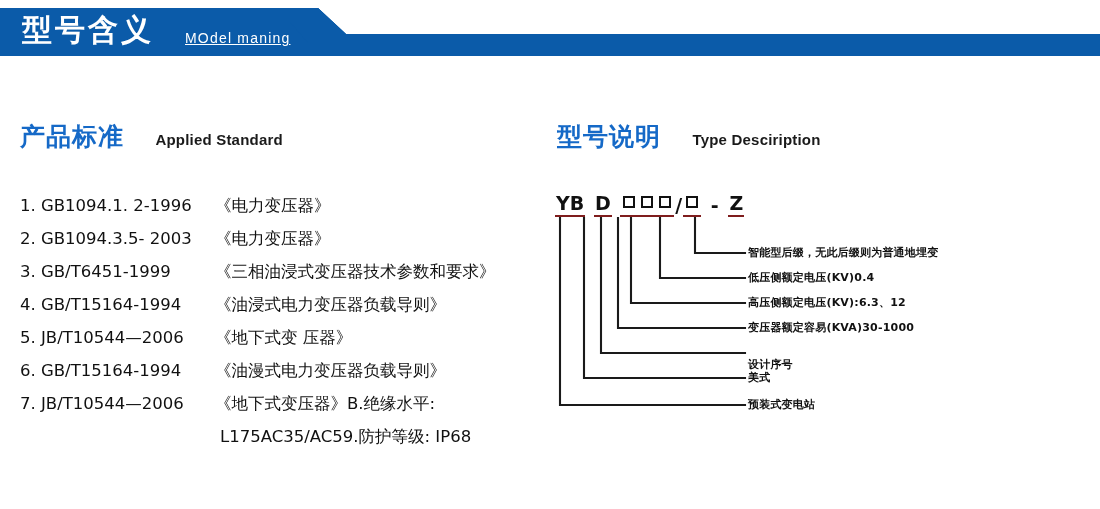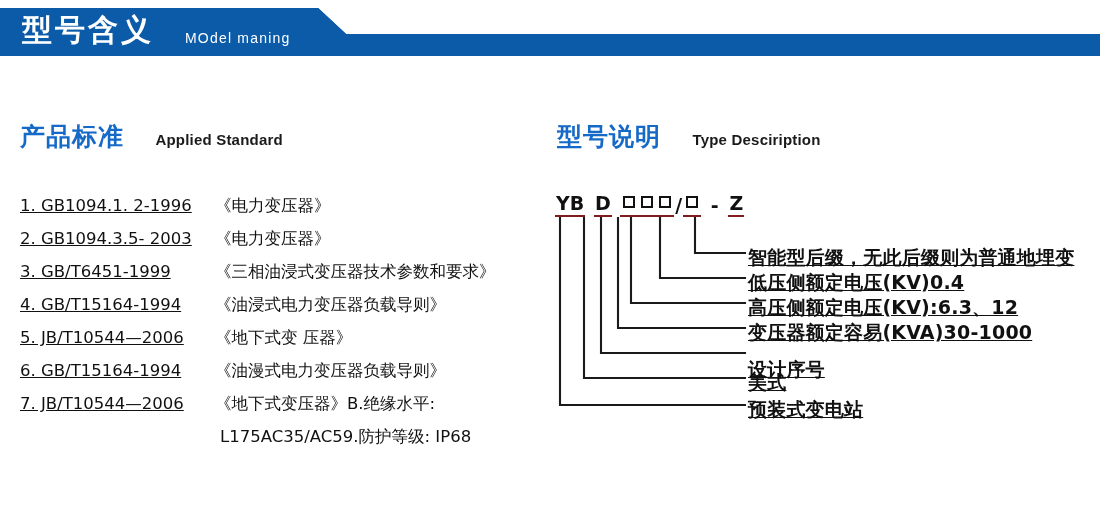--- a/index.html
+++ b/index.html
@@ -23,20 +23,21 @@
     position:absolute;left:22px;top:12px;
     font-size:30px;font-weight:bold;color:#ffffff;
     letter-spacing:3px;line-height:36px;
     font-family:"DejaVu Sans","Liberation Sans",sans-serif;
     white-space:nowrap;
   }
   .banner-title-en{
     position:absolute;left:185px;top:30px;
     font-size:14px;color:#ffffff;letter-spacing:1.2px;
     white-space:nowrap;
+    text-decoration:underline;
   }
 
   
   .sec-head{position:absolute;white-space:nowrap;}
   .sec-head .cn{
     font-size:25px;font-weight:bold;color:#1569C7;
     letter-spacing:1px;
     font-family:"DejaVu Sans","Liberation Sans",sans-serif;
   }
   .sec-head .en{
@@ -48,21 +49,21 @@
 
   
   .std-list{position:absolute;left:20px;top:195px;width:520px;}
   .std-row{
     display:flex;align-items:baseline;
     height:33px;
     font-size:16.5px;color:#111111;
     white-space:nowrap;
     font-family:"DejaVu Sans","Liberation Sans",sans-serif;
   }
-  .std-row .code{display:inline-block;min-width:195px;text-decoration:underline;}
+  .std-row .code{display:inline-block;min-width:195px;}
   .std-row .title{display:inline-block;}
   .std-cont{
     height:33px;font-size:16.5px;color:#111111;white-space:nowrap;
     padding-left:200px;
     font-family:"DejaVu Sans","Liberation Sans",sans-serif;
   }
 
   
   .type-diagram{position:absolute;left:545px;top:185px;width:545px;height:260px;}
   .code-row{
@@ -85,24 +86,23 @@
     width:12px;height:12px;
     border:2px solid #111;
     margin:0 2px 2px 2px;
     box-sizing:border-box;
   }
   .leader-svg{position:absolute;left:0;top:0;}
 
   .labels{position:absolute;left:203px;top:0;width:345px;}
   .lab{
     position:absolute;left:0;
-    font-size:19px;font-weight:bold;color:#111111;
+    font-size:11px;font-weight:bold;color:#111111;
     white-space:nowrap;letter-spacing:0.2px;
     font-family:"DejaVu Sans","Liberation Sans",sans-serif;
-    text-decoration:underline;
   }
 </style>
 </head>
 <body>
 
 <div class="banner">
   <svg class="banner-shape" width="1100" height="48" viewBox="0 0 1100 48">
     <path d="M0,0 L318,0 L346,26 L1100,26 L1100,35 L1100,48 L0,48 Z" fill="#0B5BA9"></path>
     <path d="M318,0 L346,26 L1100,26 L1100,35 L280,35 L254,6 Z" fill="#0B5BA9"></path>
     <rect x="0" y="0" width="290" height="48" fill="#0B5BA9"></rect>

